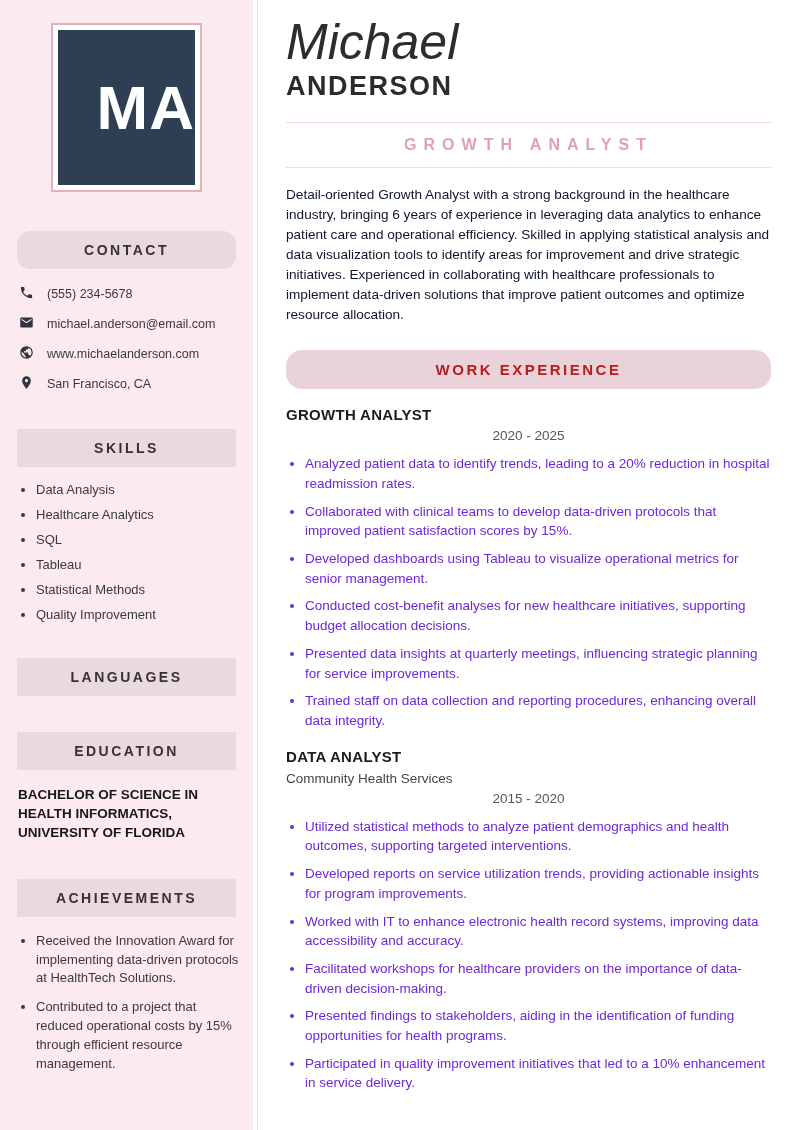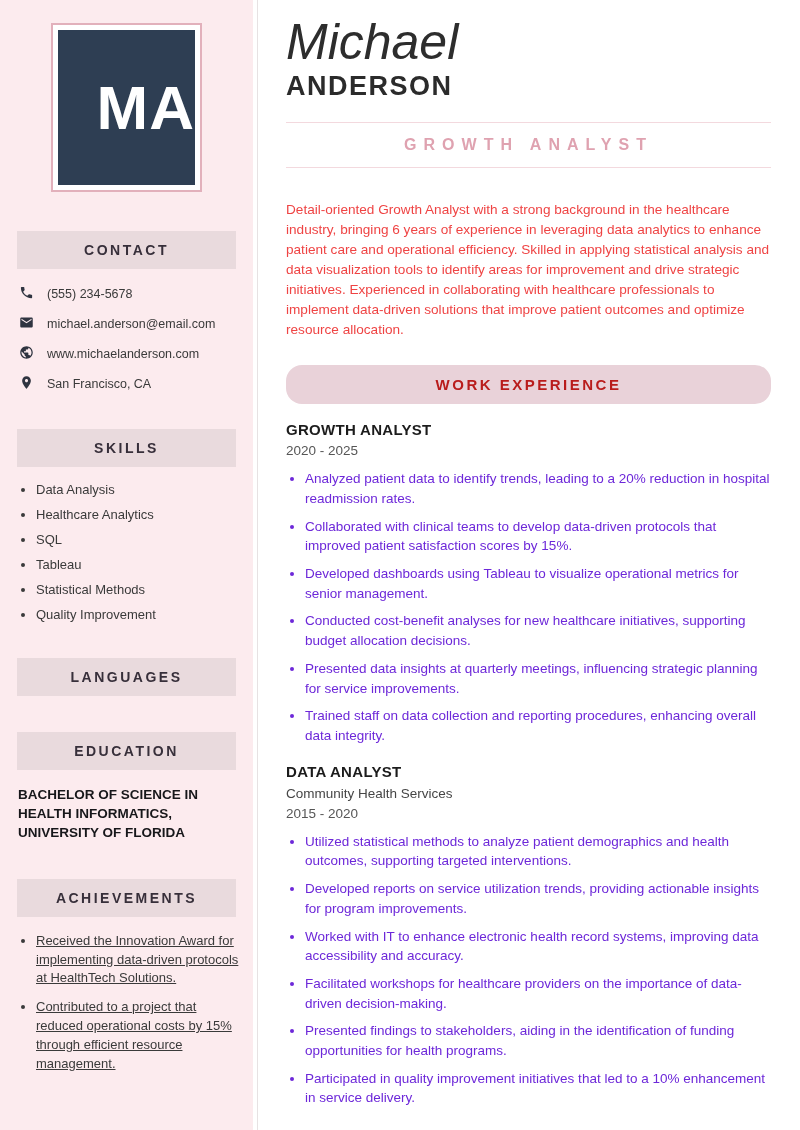--- a/index.html
+++ b/index.html
@@ -41,34 +41,34 @@
     letter-spacing: 1px; line-height: 1;
   }
   .side-band {
     margin: 36px 17px 0;
     background: #e9dadd;
     padding: 11px 0;
     text-align: center;
     font-weight: bold; font-size: 14px;
     letter-spacing: 2.5px; color: #372f3a;
   }
-  .side-band.first { margin-top: 39px; }
+  .side-band.first { margin-top: 39px; border-radius: 13px; }
   .contact-list { margin: 16px 14px 0 19px; }
   .contact-row {
     display: flex; align-items: center; gap: 13px;
     margin-bottom: 12px;
     font-size: 12.5px; color: #3a3a3a;
   }
   .contact-row svg { width: 15px; height: 15px; flex-shrink: 0; fill: #2f3440; }
   .side-list {
     margin: 15px 14px 0 21px; padding-left: 15px;
     font-size: 13px; color: #3a3a3a;
   }
   .side-list li { margin-bottom: 10px; }
-  .ach-list li { line-height: 1.45; margin-bottom: 10px; text-decoration: underline; }
+  .ach-list li { line-height: 1.45; margin-bottom: 10px; }
   .degree {
     margin: 16px 18px 0;
     font-weight: bold; font-size: 13.5px;
     line-height: 1.4; color: #17171a;
   }
 
   
   .main {
     flex: 1;
     box-sizing: border-box;
@@ -90,36 +90,36 @@
     border-top: 1px solid #f3d9de;
     border-bottom: 1px solid #f3d9de;
     padding: 13px 0;
     text-align: center;
   }
   .headline-text {
     color: #dfa2b0; font-weight: bold;
     font-size: 16px; letter-spacing: 7px;
   }
   .summary {
-    margin-top: 32px;
+    margin-top: 17px;
     font-size: 13.6px; line-height: 1.48;
-    color: #ef4444;
+    color: #0f172a;
   }
   .main-band {
     margin-top: 25px;
     background: #e9d2d9;
     padding: 11px 0;
     text-align: center;
     font-weight: bold; font-size: 15px;
     letter-spacing: 2.5px; color: #b91c1c; border-radius: 16px;
   }
   .job { margin-top: 17px; }
   .job-name { font-size: 15px; font-weight: bold; color: #1c1c1c; letter-spacing: 0.3px; }
   .job-company { font-size: 13.5px; color: #464646; margin-top: 6px; }
-  .job-dates { font-size: 13.5px; color: #565656; margin-top: 5px; }
+  .job-dates { font-size: 13.5px; color: #565656; margin-top: 5px; text-align: center; }
   .job-bullets { margin: 11px 0 0; padding-left: 19px; font-size: 13.5px; color: #6d28d9; }
   .job-bullets li { margin-bottom: 8px; line-height: 1.46; }
 </style>
 </head>
 <body>
 
 <div class="page">
 
   <div class="sidebar">
 

